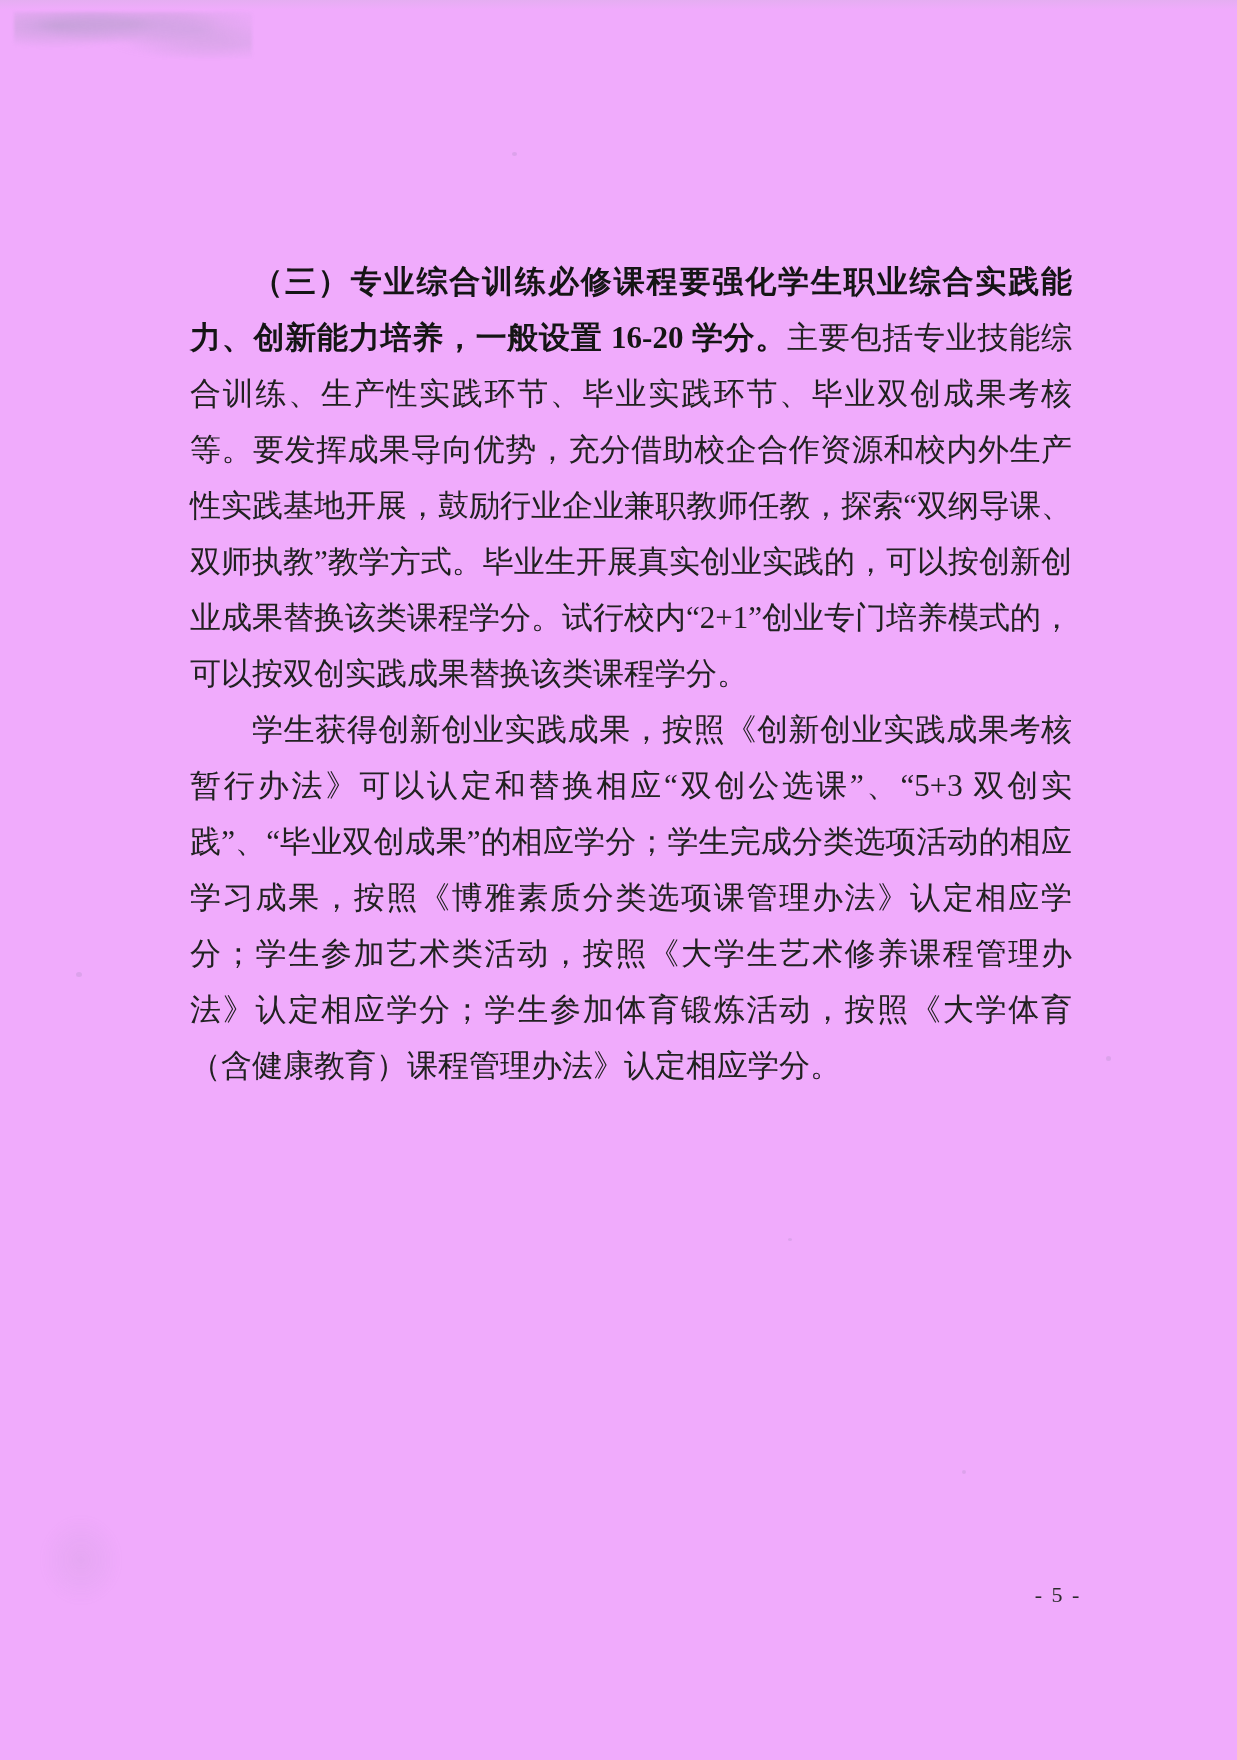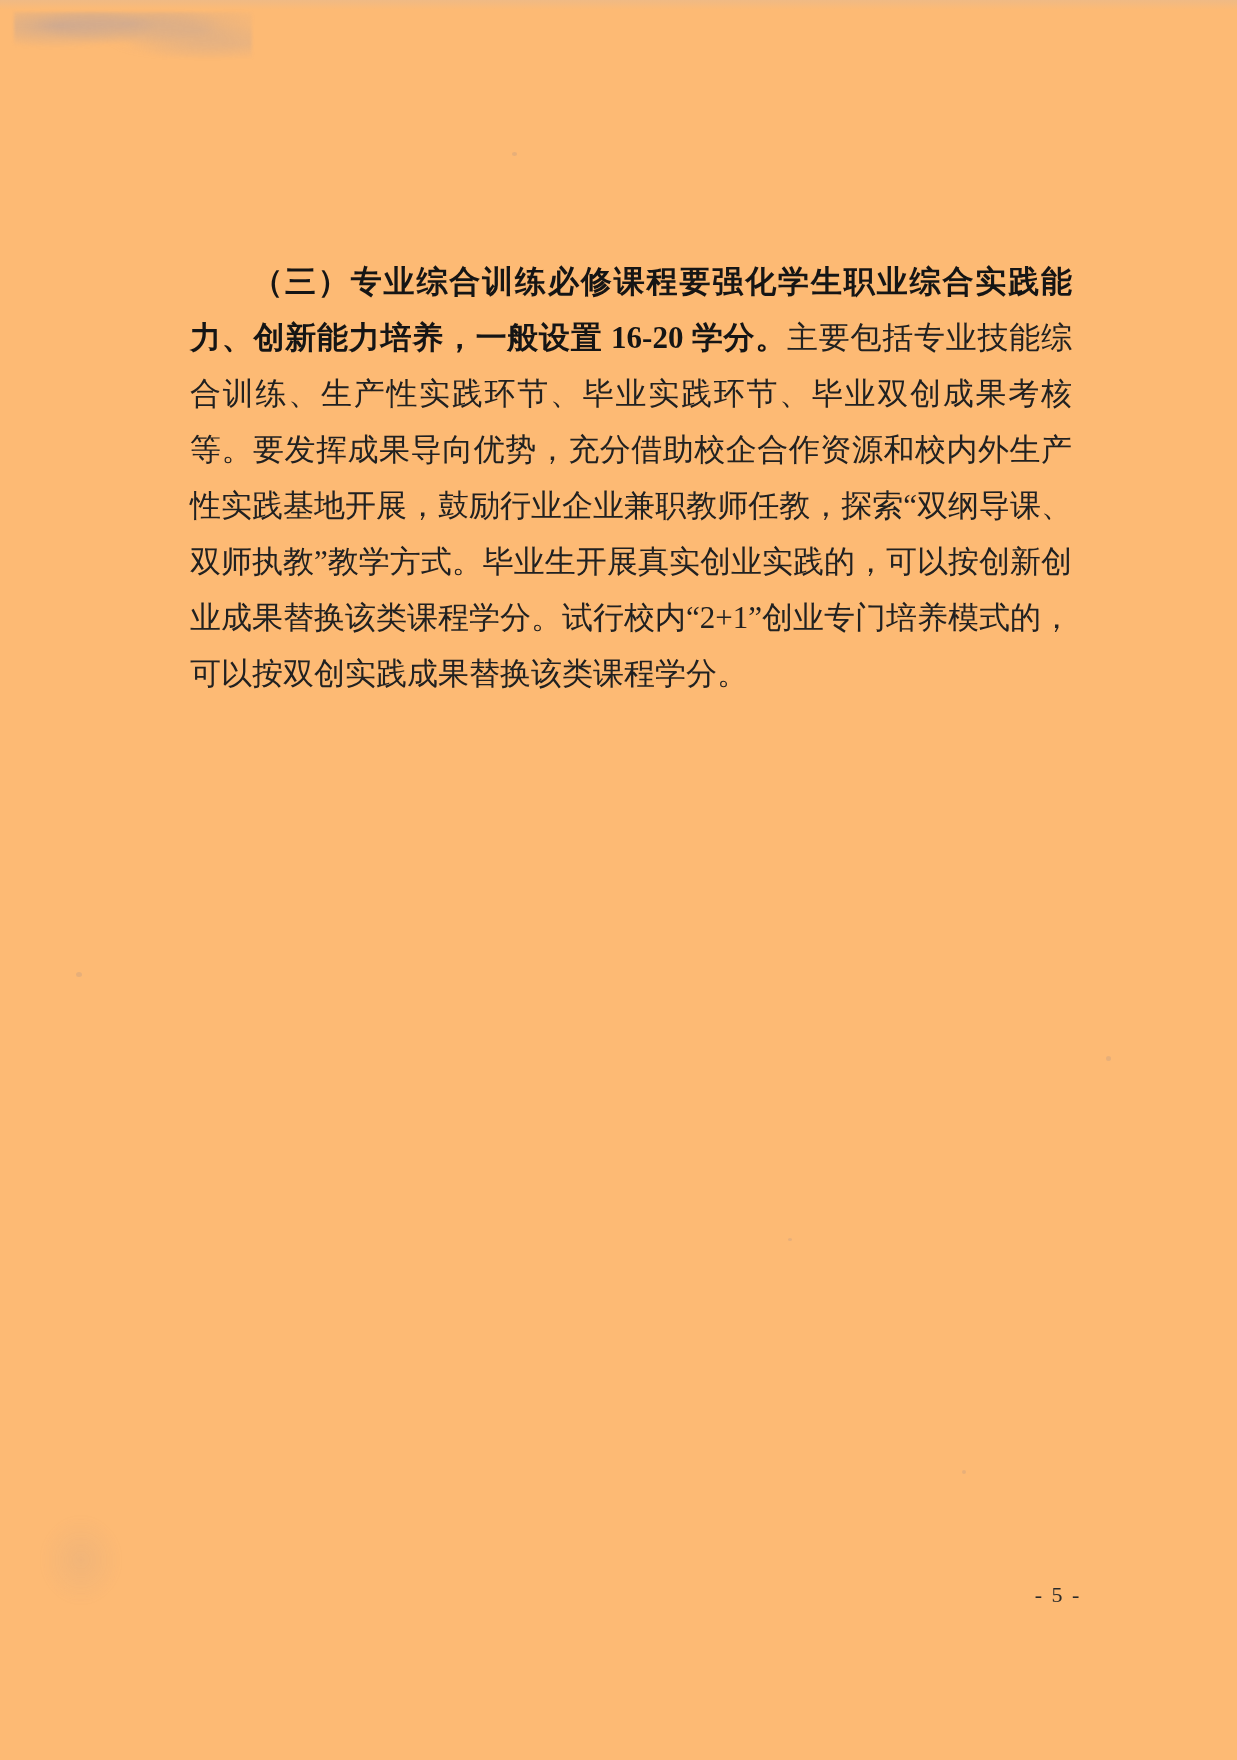--- a/index.html
+++ b/index.html
@@ -7,21 +7,21 @@
     width: 1237px;
     height: 1760px;
     position: relative;
     background: #ffffff;
     font-family: "Liberation Serif", "DejaVu Serif", serif;
   }
   .page {
     position: absolute;
     inset: 0;
     overflow: hidden;
-    background: #fdba74;
+    background: #f0abfc;
   }
   
   .scan-top-edge {
     position: absolute;
     left: 0; top: 0;
     width: 100%; height: 10px;
     background: linear-gradient(180deg, rgba(185,185,200,0.20), rgba(255,255,255,0));
   }
   
   .scan-blob {
@@ -94,18 +94,19 @@
   <div class="speck s2"></div>
   <div class="speck s3"></div>
   <div class="speck s4"></div>
   <div class="speck s5"></div>
 
   <div class="content">
     <p><b>（三）专业综合训练必修课程要强化学生职业综合实践能力、创新能力培养，一般设置 16-20 学分。</b><span>主要包括专业技能综合训练、生产性实践环节、毕业实践环节、毕业双创成果考核等。要发挥成果导向优势，充分借助校企合作资源和校内外生产性实践基地开展，鼓励行业企业兼职教师任教，探索“双纲导课、双师执教”教学方式。毕业生开展真实创业实践的，可以按创新创业成果替换该类课程学分。试行校内“2+1”创业专门培养模式的，可以按双创实践成果替换该类课程学分。</span></p>
 
 
 
+    <p><span>学生获得创新创业实践成果，按照《创新创业实践成果考核暂行办法》可以认定和替换相应“双创公选课”、“5+3 双创实践”、“毕业双创成果”的相应学分；学生完成分类选项活动的相应学习成果，按照《博雅素质分类选项课管理办法》认定相应学分；学生参加艺术类活动，按照《大学生艺术修养课程管理办法》认定相应学分；学生参加体育锻炼活动，按照《大学体育（含健康教育）课程管理办法》认定相应学分。</span></p>
 
   </div>
 
   <div class="page-number">- 5 -</div>
 
 </div>
 
 </body></html>

